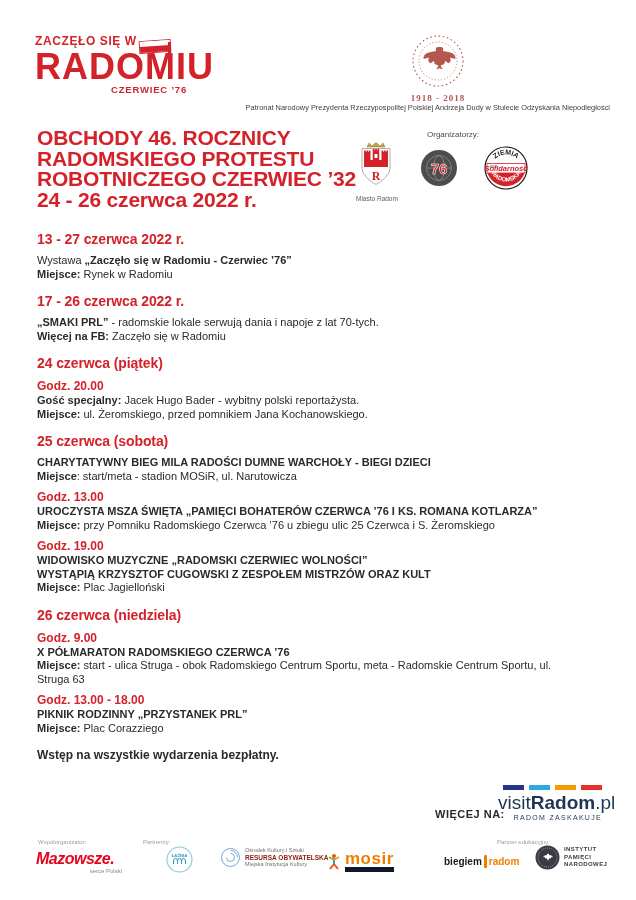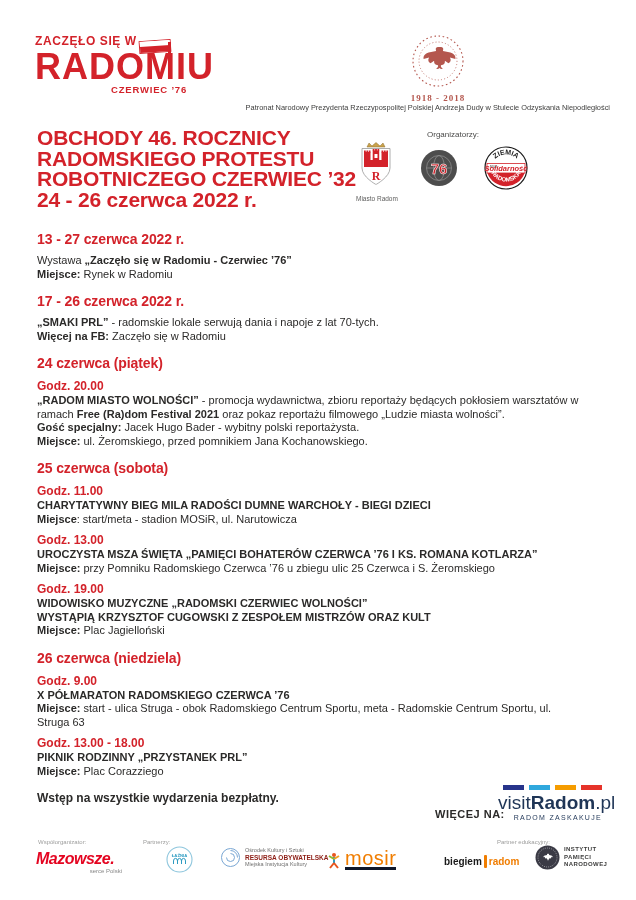--- a/index.html
+++ b/index.html
@@ -70,21 +70,21 @@
   .mazowsze{left:36px;top:850px;width:86px;}
   .mz-name{font-size:16px;font-weight:700;font-style:italic;color:#e40521;letter-spacing:-0.5px;}
   .mz-sub{display:block;font-size:6px;color:#878787;text-align:right;margin-top:0px;}
 
   .laznia{left:166px;top:846px;}
   .resursa{left:220px;top:847px;display:flex;align-items:center;gap:4px;}
   .resursa-text div{font-size:5.5px;color:#6f6f6e;line-height:7px;white-space:nowrap;}
   .resursa-text .rs-main{font-size:6.5px;font-weight:700;color:#8c1d14;}
 
   .mosir{left:326px;top:850px;display:flex;align-items:center;gap:3px;}
-  .mosir-name{font-size:20px;font-weight:400;color:#f07d00;letter-spacing:.5px;line-height:17px;border-bottom:3px solid #0f172a;}
+  .mosir-name{font-size:17px;font-weight:700;color:#f07d00;letter-spacing:.5px;line-height:17px;border-bottom:5px solid #0f172a;}
 
   .biegiem{left:408px;top:855px;display:flex;align-items:center;gap:2px;padding-left:36px;}
   .bg-black{font-size:10px;font-weight:700;color:#1a1a1a;}
   .bg-bar{width:3px;height:13px;background:#f07d00;border-radius:1px;}
   .bg-orange{font-size:10px;font-weight:700;color:#f07d00;}
 
   .ipn{left:535px;top:845px;display:flex;align-items:center;gap:4px;}
   .ipn-text div{font-size:6px;font-weight:600;color:#3d3d3c;line-height:7.5px;letter-spacing:.4px;}
 </style>
 </head>
@@ -189,29 +189,27 @@
       <div class="section-heading">17 - 26 czerwca 2022 r.</div>
       <div class="event">
         <p class="event-line"><span class="b">„SMAKI PRL” </span><span>- radomskie lokale serwują dania i napoje z lat 70-tych.</span></p>
         <p class="event-line"><span class="b">Więcej na FB:</span><span> Zaczęło się w Radomiu</span></p>
       </div>
     </div>
     <div class="section">
       <div class="section-heading">24 czerwca (piątek)</div>
       <div class="event">
         <div class="event-time">Godz. 20.00</div>
-        <p class="event-line"><span class="b">„RADOM MIASTO WOLNOŚCI” </span><span>- promocja wydawnictwa, zbioru reportaży będących pokłosiem warsztatów w ramach </span><span class="b">Free (Ra)dom Festival 2021</span><span> oraz pokaz reportażu filmowego „Ludzie miasta wolności”.</span></p>
         <p class="event-line"><span class="b">Gość specjalny:</span><span> Jacek Hugo Bader - wybitny polski reportażysta.</span></p>
         <p class="event-line"><span class="b">Miejsce:</span><span> ul. Żeromskiego, przed pomnikiem Jana Kochanowskiego.</span></p>
       </div>
     </div>
     <div class="section">
       <div class="section-heading">25 czerwca (sobota)</div>
       <div class="event">
-        <div class="event-time">Godz. 11.00</div>
         <p class="event-line"><span class="b">CHARYTATYWNY BIEG MILA RADOŚCI DUMNE WARCHOŁY - BIEGI DZIECI</span></p>
         <p class="event-line"><span class="b">Miejsce</span><span>: start/meta - stadion MOSiR, ul. Narutowicza</span></p>
       </div>
       <div class="event">
         <div class="event-time">Godz. 13.00</div>
         <p class="event-line"><span class="b">UROCZYSTA MSZA ŚWIĘTA „PAMIĘCI BOHATERÓW CZERWCA ’76 I KS. ROMANA KOTLARZA”</span></p>
         <p class="event-line"><span class="b">Miejsce:</span><span> przy Pomniku Radomskiego Czerwca ’76 u zbiegu ulic 25 Czerwca i S. Żeromskiego</span></p>
       </div>
       <div class="event">
         <div class="event-time">Godz. 19.00</div>

